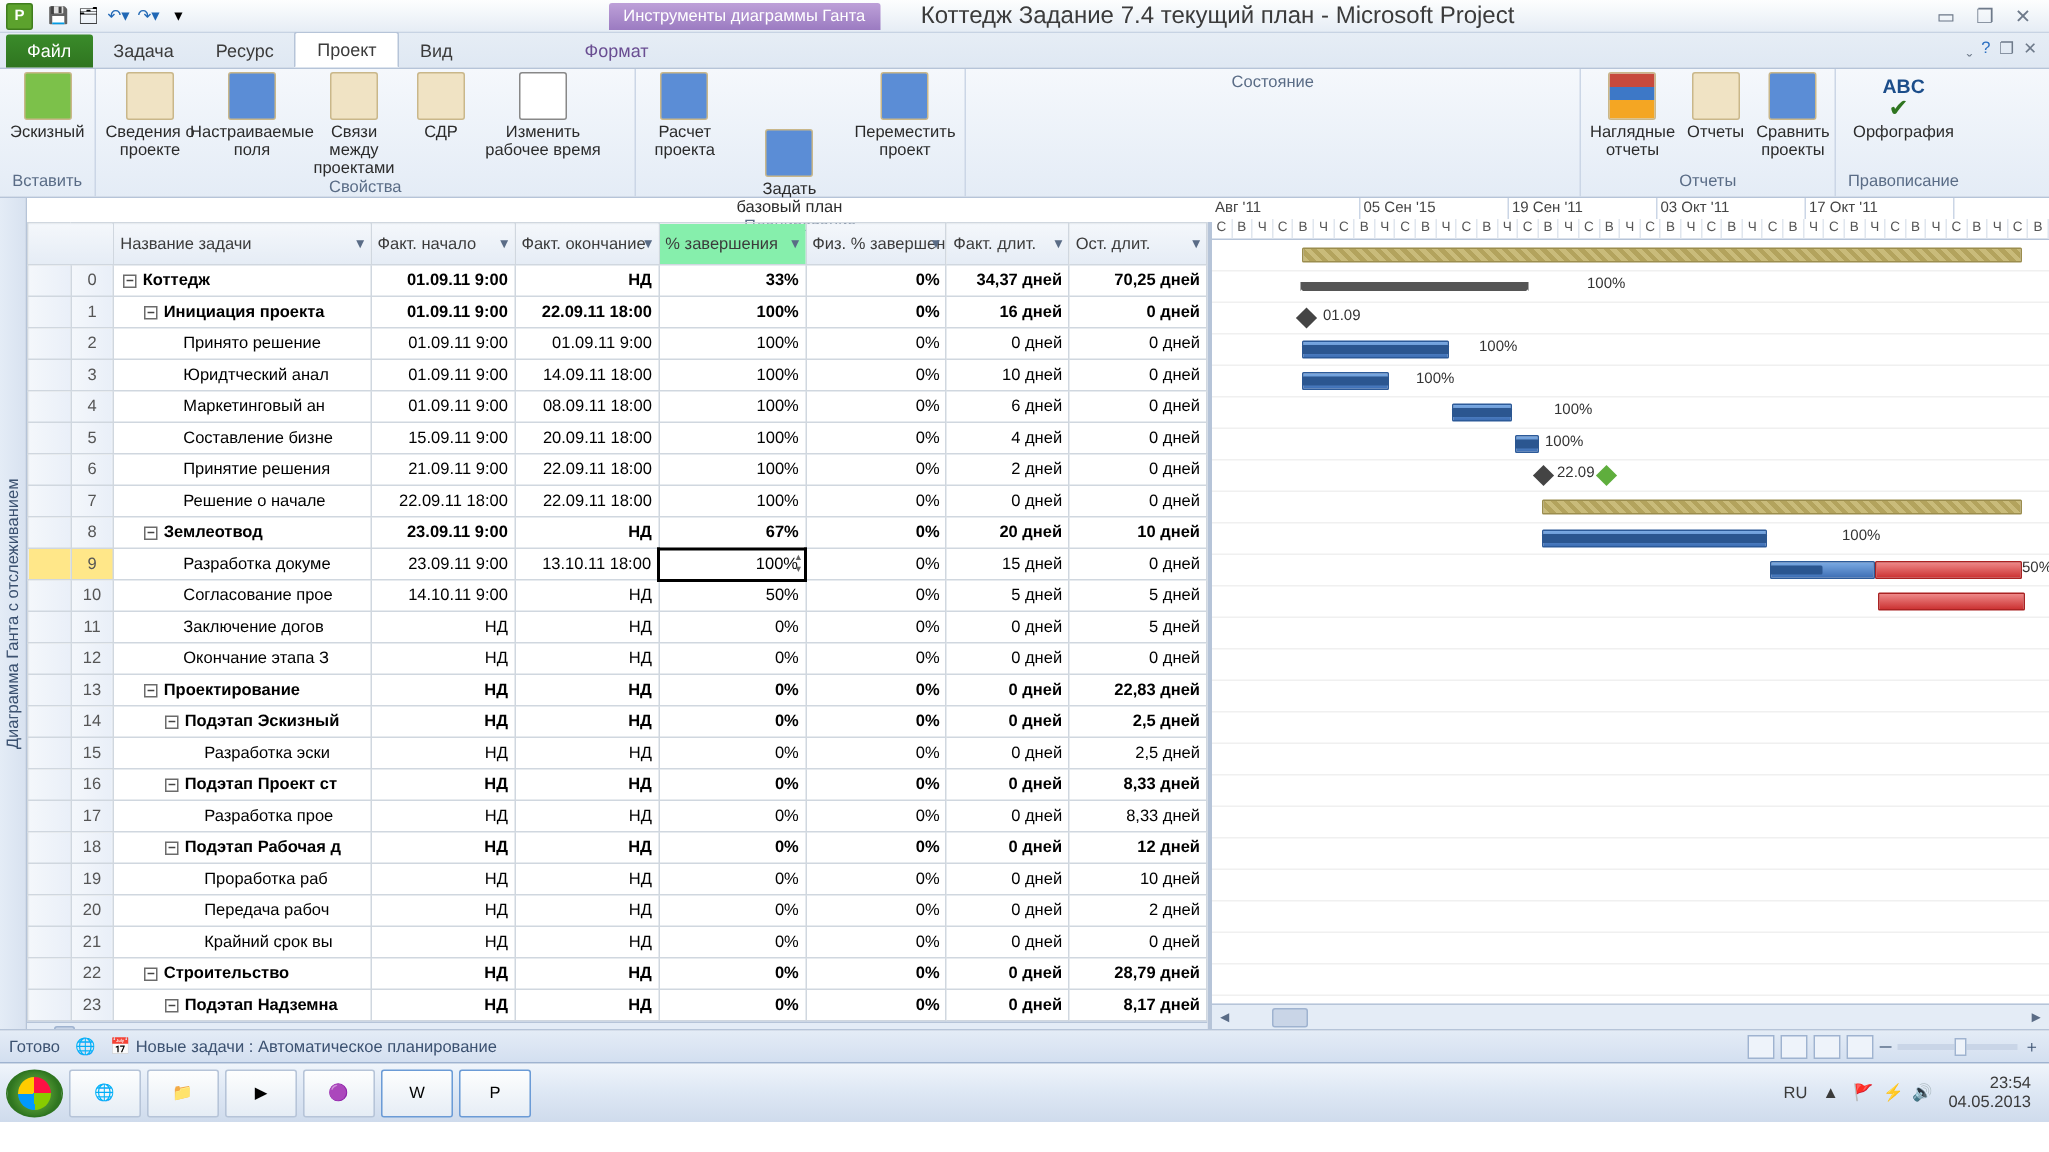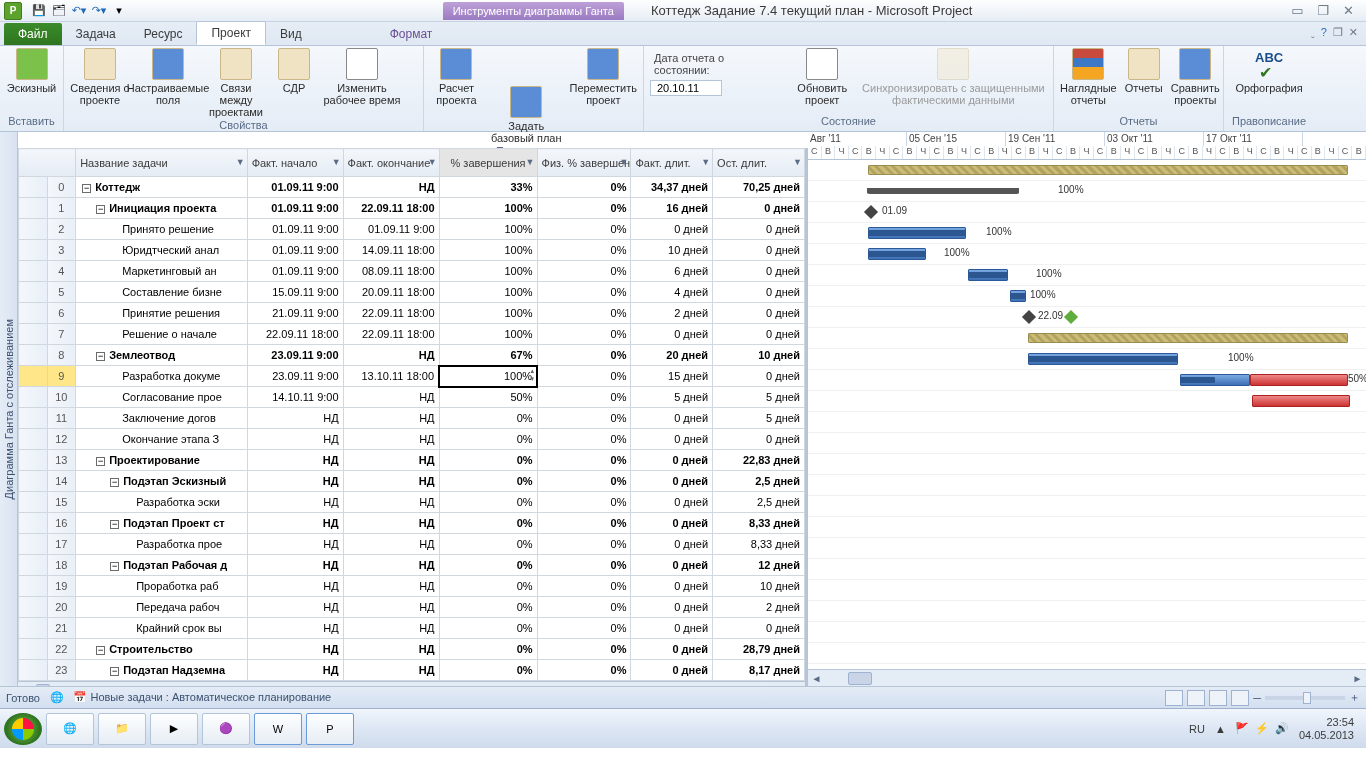--- a/index.html
+++ b/index.html
@@ -6,21 +6,21 @@
   body{background:#fff;overflow:hidden;width:1366px;height:768px;position:relative;}
   
   .titlebar{height:22px;display:flex;align-items:center;background:linear-gradient(to bottom,#fdfefe,#e6edf5);border-bottom:1px solid #c7d3e3;}
   .app-icon{width:18px;height:18px;background:#5ca22d;border:1px solid #3f7d1d;border-radius:2px;margin:0 4px;display:flex;align-items:center;justify-content:center;color:#fff;font-weight:bold;font-size:10px;}
   .qat{display:flex;gap:2px;align-items:center;margin-left:4px;}
   .qat span{width:18px;height:18px;display:flex;align-items:center;justify-content:center;border-radius:2px;}
   .qat .save{color:#2b579a;}
   .qat .undo,.qat .redo{color:#2168b5;}
   .title-center{flex:1;display:flex;justify-content:center;gap:27px;align-items:center;}
   .contextual-tab{background:linear-gradient(to bottom,#bda0d8,#9b7bc1);color:#fff;padding:3px 10px;border-radius:2px 2px 0 0;font-size:11px;}
-  .doc-title{color:#3b3b3b;font-size:13px;}
+  .doc-title{color:#3b3b3b;font-size:16px;}
   .win-controls{display:flex;gap:6px;margin-right:8px;color:#6e7a8a;}
   .win-controls span{padding:0 4px;font-size:13px;}
   
   .ribbon-tabs{height:24px;display:flex;align-items:flex-end;background:linear-gradient(to bottom,#e6edf5,#dfe8f3);border-bottom:1px solid #b6c4d8;padding-left:4px;position:relative;}
   .file-tab{background:linear-gradient(to bottom,#3a8b2a,#2f7520);color:#fff;padding:4px 14px;border-radius:2px 2px 0 0;font-size:12px;cursor:pointer;}
   .rtab{padding:4px 14px;color:#3b3b3b;font-size:12px;cursor:pointer;}
   .rtab.active{background:#fff;border:1px solid #b6c4d8;border-bottom:1px solid #fff;border-radius:2px 2px 0 0;}
   .rtab.contextual{margin-left:60px;color:#6a4e92;}
   .help-icons{position:absolute;right:8px;top:4px;display:flex;gap:6px;color:#6e7a8a;}
   
@@ -42,21 +42,21 @@
   .status-line{font-size:11px;color:#444;padding:2px 4px;}
   .status-box{border:1px solid #b6c4d8;background:#fff;padding:1px 6px;width:72px;display:inline-block;margin-top:2px;}
   
   .workspace{display:flex;height:554px;position:relative;}
   .vert-title{width:18px;background:linear-gradient(to right,#e4ecf6,#d8e2f0);border-right:1px solid #b6c4d8;display:flex;align-items:center;justify-content:center;}
   .vert-title span{writing-mode:vertical-rl;transform:rotate(180deg);color:#3b5170;font-size:11px;}
   .table-pane{width:790px;overflow:hidden;position:relative;border-right:3px solid #b6c4d8;margin-top:16px;}
   table{border-collapse:collapse;width:100%;table-layout:fixed;}
   th,td{border:1px solid #d0d7df;padding:0 4px;height:21px;white-space:nowrap;overflow:hidden;text-overflow:clip;}
   thead th{background:linear-gradient(to bottom,#f4f7fb,#e5ecf5);color:#3b3b3b;text-align:left;font-weight:normal;position:relative;height:28px;}
-  thead th.active-col{background:#e5e5e5;text-align:center;}
+  thead th.active-col{background:#86efac;}
   thead th .drop{position:absolute;right:2px;top:8px;color:#5a6c86;font-size:9px;}
   .rownum{text-align:center;background:linear-gradient(to bottom,#f4f7fb,#e5ecf5);color:#555;}
   td.idx{background:linear-gradient(to right,#f4f7fb,#e9eff8);text-align:center;color:#555;}
   td.idx.selected{background:#ffe789;}
   tr.lv0 td.name{font-weight:bold;padding-left:6px;}
   tr.lv1 td.name{font-weight:bold;padding-left:20px;}
   tr.lv2 td.name{font-weight:bold;padding-left:34px;}
   tr.leaf td.name{padding-left:46px;}
   tr.leaf2 td.name{padding-left:60px;}
   .outline{display:inline-block;width:9px;height:9px;border:1px solid #6b6b6b;text-align:center;line-height:7px;font-size:9px;margin-right:4px;color:#444;background:#fff;}
@@ -186,34 +186,20 @@
           <span class="lbl">Задать базовый план</span>
         </div>
       <div class="btn-big" style="width:70px;">
           <div class="ico blue"></div>
           <span class="lbl">Переместить проект</span>
         </div>
     </div>
     <div class="group-label">Планирование</div>
   </div>
   <div class="group" style="width:410px;">
-    <div class="group-row">
-      <div style="display:flex;flex-direction:column;padding-top:2px;">
-        <span class="status-line">Дата отчета о состоянии:</span>
-        <span class="status-box">20.10.11</span>
-      </div>
-      <div class="btn-big">
-          <div class="ico calendar"></div>
-          <span class="lbl">Обновить проект</span>
-        </div>
-      <div class="btn-big disabled" style="width:190px;">
-          <div class="ico" style="opacity:.4;"></div>
-          <span class="lbl">Синхронизировать с защищенными фактическими данными</span>
-        </div>
-    </div>
     <div class="group-label">Состояние</div>
   </div>
   <div class="group" style="width:170px;">
     <div class="group-row">
       <div class="btn-big">
           <div class="ico chart"></div>
           <span class="lbl">Наглядные отчеты</span>
         </div>
       <div class="btn-big" style="width:46px;">
           <div class="ico"></div>

